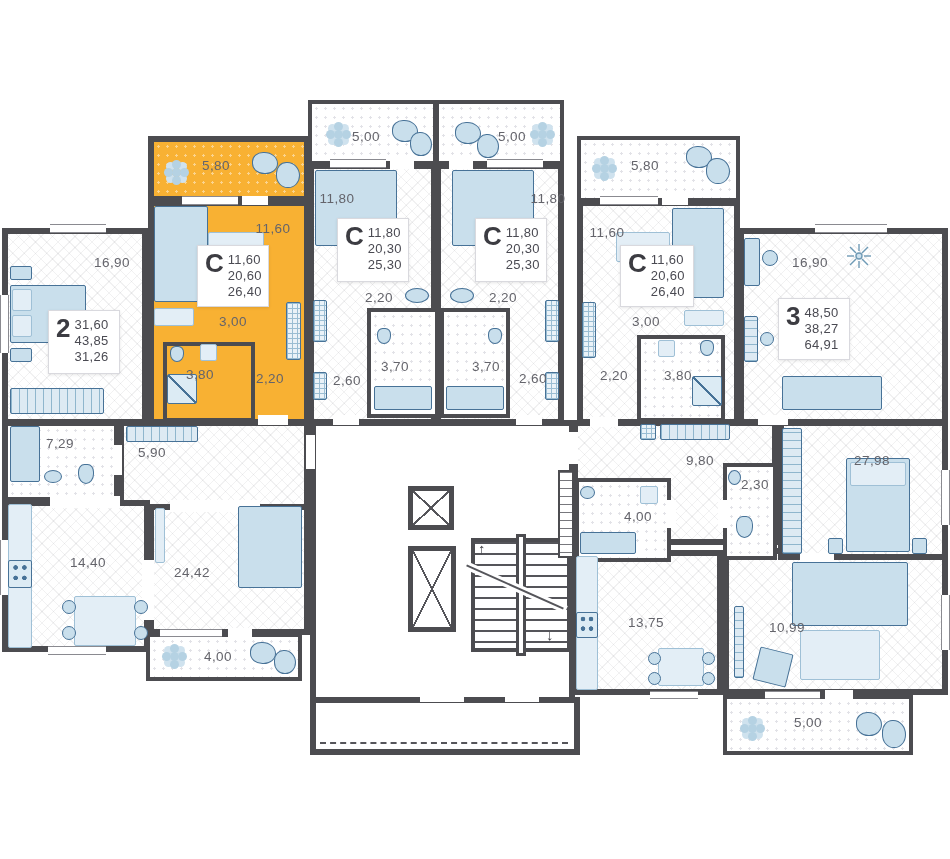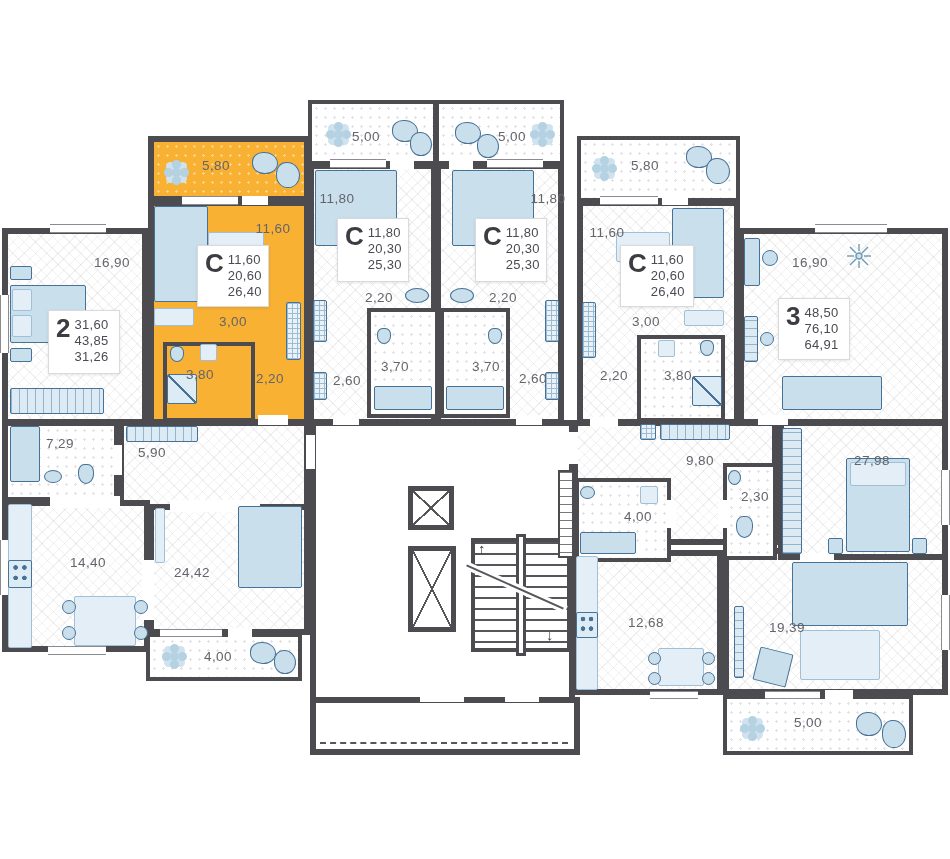--- a/index.html
+++ b/index.html
@@ -287,24 +287,24 @@
 
   <span class="rlabel" style="left:645px;top:165px">5,80</span>
   <span class="rlabel" style="left:607px;top:232px">11,60</span>
   <span class="rlabel" style="left:646px;top:321px">3,00</span>
   <span class="rlabel" style="left:678px;top:375px">3,80</span>
   <span class="rlabel" style="left:614px;top:375px">2,20</span>
 
   <span class="rlabel" style="left:810px;top:262px">16,90</span>
   <span class="rlabel" style="left:700px;top:460px">9,80</span>
   <span class="rlabel" style="left:638px;top:516px">4,00</span>
-  <span class="rlabel" style="left:755px;top:496px">2,30</span>
+  <span class="rlabel" style="left:755px;top:484px">2,30</span>
   <span class="rlabel" style="left:872px;top:460px">27,98</span>
-  <span class="rlabel" style="left:646px;top:622px">12,68</span>
-  <span class="rlabel" style="left:787px;top:627px">19,39</span>
+  <span class="rlabel" style="left:646px;top:622px">13,75</span>
+  <span class="rlabel" style="left:787px;top:627px">10,99</span>
   <span class="rlabel" style="left:808px;top:722px">5,00</span>
 
   <div class="card" style="left:48px;top:310px;width:72px;height:64px">
     <span class="t">2</span>
     <span class="a">
       <span>31,60</span>
       <span>43,85</span>
       <span>31,26</span>
     </span>
   </div>
@@ -337,18 +337,18 @@
     <span class="a">
       <span>11,60</span>
       <span>20,60</span>
       <span>26,40</span>
     </span>
   </div>
   <div class="card" style="left:778px;top:298px;width:72px;height:62px">
     <span class="t">3</span>
     <span class="a">
       <span>48,50</span>
-      <span>76,10</span>
+      <span>38,27</span>
       <span>64,91</span>
     </span>
   </div>
 
 </div>
 
 </body></html>

